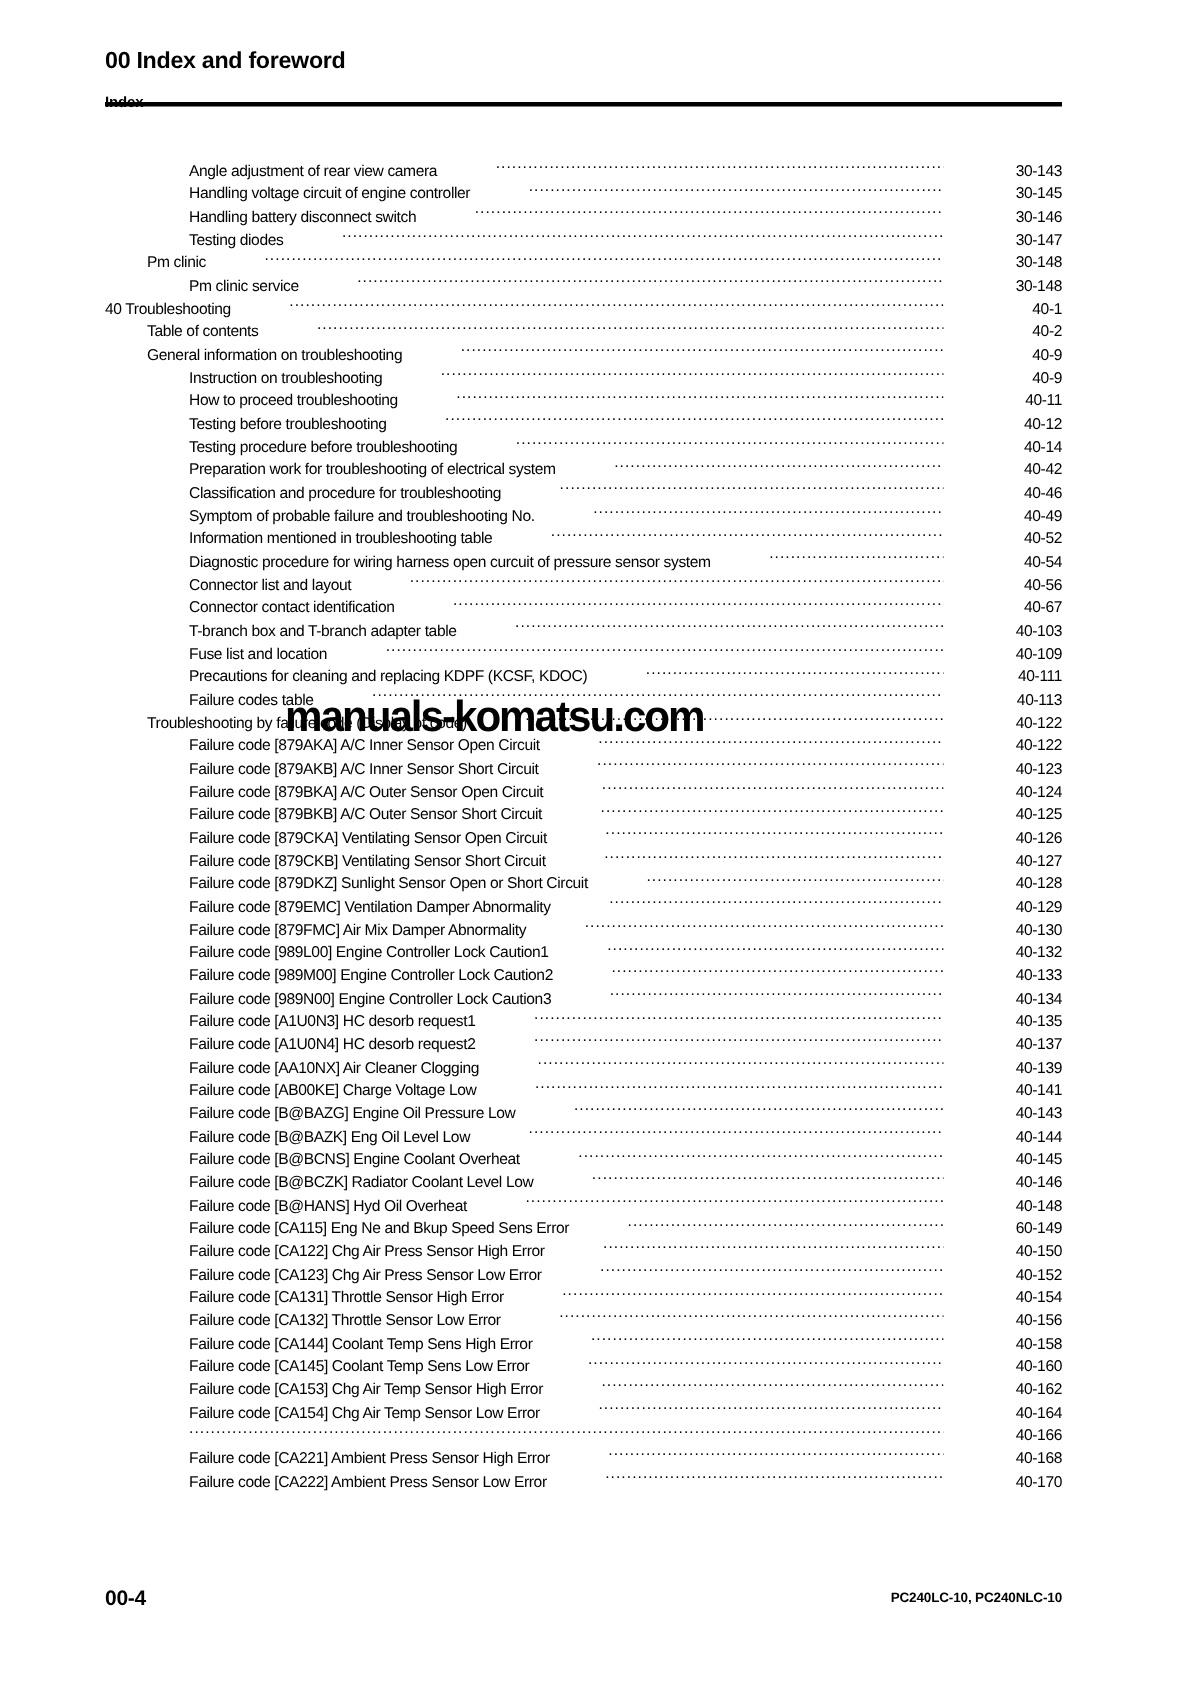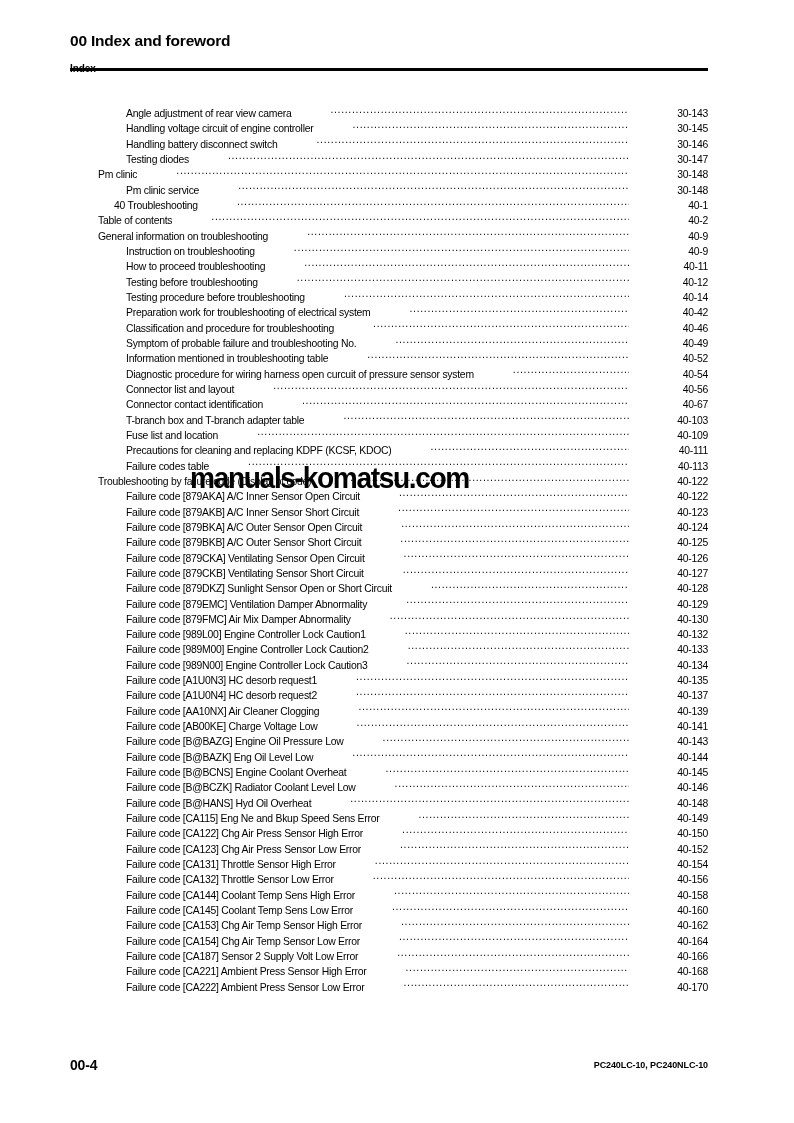--- a/index.html
+++ b/index.html
@@ -93,21 +93,21 @@
     white-space: nowrap;
   }
   .toc-page {
     flex: 0 0 auto;
     padding-left: 3px;
     text-align: right;
     min-width: 40px;
   }
 
   
-  .lv0 { padding-left: 0px; margin-left: 44px; }
+  .lv0 { padding-left: 0px; }
   .lv1 { padding-left: 28px; }
   .lv2 { padding-left: 56px; }
 
   
   .watermark {
     position: absolute;
     left: 178px;
     top: 462px;
     font-family: "Liberation Sans", "DejaVu Sans", sans-serif;
     font-size: 29px;
@@ -377,21 +377,21 @@
         <span class="toc-page">40-146</span>
       </div>
       <div class="toc-row lv2">
         <span class="toc-label">Failure code [B@HANS] Hyd Oil Overheat</span>
         <span class="toc-dots"></span>
         <span class="toc-page">40-148</span>
       </div>
       <div class="toc-row lv2">
         <span class="toc-label">Failure code [CA115] Eng Ne and Bkup Speed Sens Error</span>
         <span class="toc-dots"></span>
-        <span class="toc-page">40-149</span>
+        <span class="toc-page">60-149</span>
       </div>
       <div class="toc-row lv2">
         <span class="toc-label">Failure code [CA122] Chg Air Press Sensor High Error</span>
         <span class="toc-dots"></span>
         <span class="toc-page">40-150</span>
       </div>
       <div class="toc-row lv2">
         <span class="toc-label">Failure code [CA123] Chg Air Press Sensor Low Error</span>
         <span class="toc-dots"></span>
         <span class="toc-page">40-152</span>
@@ -420,21 +420,20 @@
         <span class="toc-label">Failure code [CA153] Chg Air Temp Sensor High Error</span>
         <span class="toc-dots"></span>
         <span class="toc-page">40-162</span>
       </div>
       <div class="toc-row lv2">
         <span class="toc-label">Failure code [CA154] Chg Air Temp Sensor Low Error</span>
         <span class="toc-dots"></span>
         <span class="toc-page">40-164</span>
       </div>
       <div class="toc-row lv2">
-        <span class="toc-label">Failure code [CA187] Sensor 2 Supply Volt Low Error</span>
         <span class="toc-dots"></span>
         <span class="toc-page">40-166</span>
       </div>
       <div class="toc-row lv2">
         <span class="toc-label">Failure code [CA221] Ambient Press Sensor High Error</span>
         <span class="toc-dots"></span>
         <span class="toc-page">40-168</span>
       </div>
       <div class="toc-row lv2">
         <span class="toc-label">Failure code [CA222] Ambient Press Sensor Low Error</span>

